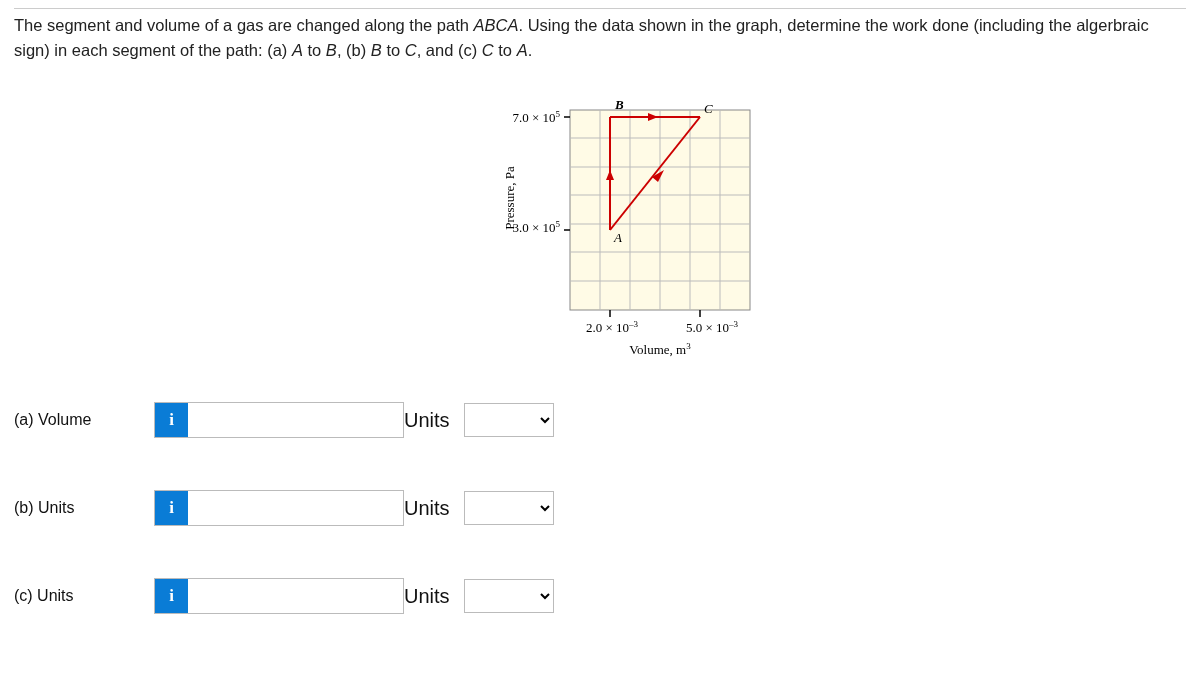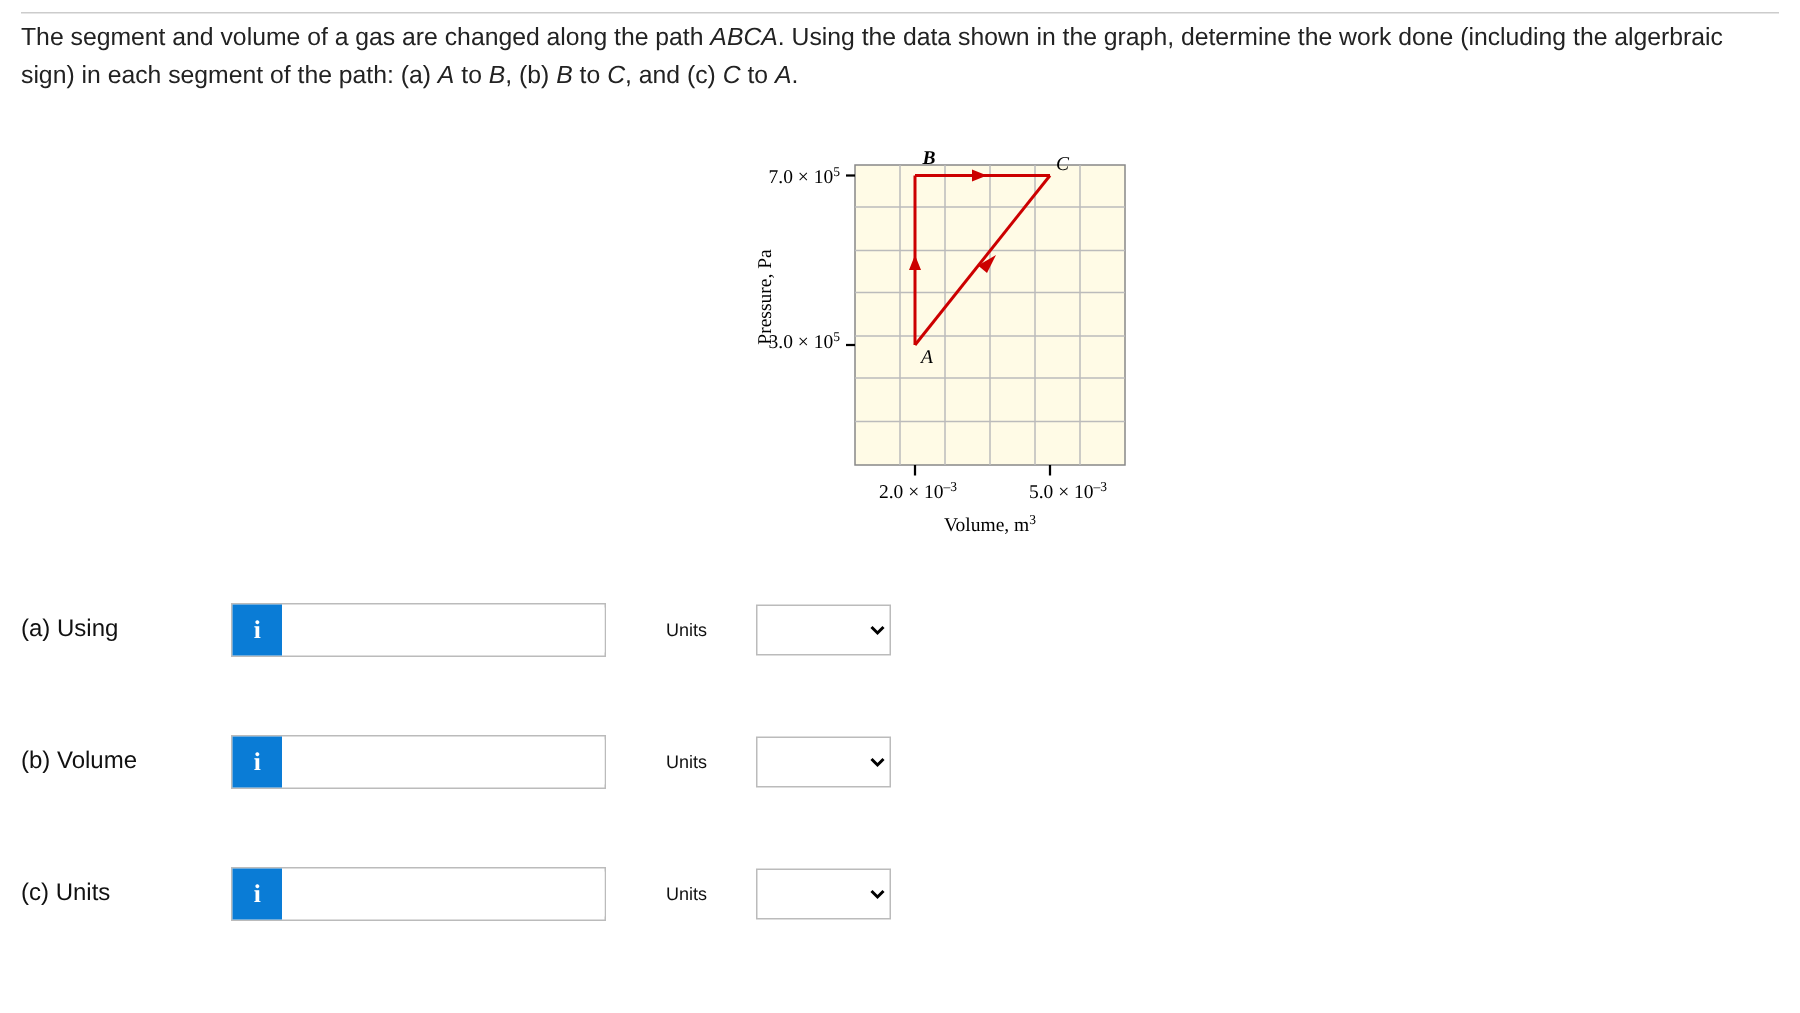--- a/index.html
+++ b/index.html
@@ -7,21 +7,21 @@
   .hr { border-top: 1px solid #ccc; margin-bottom: 4px; }
   .question { font-size: 16.5px; line-height: 1.5; color: #222; margin-bottom: 18px; }
   .question i { }
   .figure-area { position: absolute; left: 460px; top: 100px; width: 340px; height: 280px; }
   .answers { position: absolute; left: 14px; top: 400px; width: 700px; }
   .answer-row { display: flex; align-items: center; height: 40px; margin-bottom: 48px; }
   .part-label { width: 140px; font-size: 16px; }
   .input-wrap { display: flex; align-items: center; width: 250px; border: 1px solid #bbb; height: 36px; }
   .info-btn { width: 34px; height: 34px; background: #0a7cd6; display: flex; align-items: center; justify-content: center; color: #fff; font-family: Georgia, serif; font-weight: bold; font-size: 17px; cursor: pointer; }
   .num-input { flex: 1; height: 30px; border: none; outline: none; padding: 0 8px; font-size: 15px; }
-  .units-label { margin-left: 40px; width: 60px; font-size: 12px; }
+  .units-label { width: 60px; font-size: 20px; }
   .units-select { width: 90px; height: 34px; border: 1px solid #bbb; background: #fff; font-size: 14px; cursor: pointer; padding: 0 6px; }
 </style>
 </head>
 <body>
 
 <div class="hr"></div>
 
 <div class="question">
   <span>The segment and volume of a gas are changed along the path </span><i>ABCA</i><span>. Using the data shown in the graph, determine the work done (including the algerbraic sign) in each segment of the path: (a) </span><i>A</i><span> to </span><i>B</i><span>, (b) </span><i>B</i><span> to </span><i>C</i><span>, and (c) </span><i>C</i><span> to </span><i>A</i><span>.</span>
 </div>
@@ -72,31 +72,31 @@
 
     <text x="152" y="232" font-size="13" text-anchor="middle">2.0 × 10<tspan baseline-shift="super" font-size="9">–3</tspan></text>
     <text x="252" y="232" font-size="13" text-anchor="middle">5.0 × 10<tspan baseline-shift="super" font-size="9">–3</tspan></text>
 
     <text x="200" y="254" font-size="13" text-anchor="middle">Volume, m<tspan baseline-shift="super" font-size="9">3</tspan></text>
   </svg>
 </div>
 
 <div class="answers">
   <div class="answer-row">
-    <div class="part-label">(a)   Using</div>
+    <div class="part-label">(a)   Volume</div>
     <div class="input-wrap">
       <div class="info-btn">i</div>
       <input class="num-input" type="text" value="" style="">
     </div>
     <div class="units-label">Units</div>
     <select class="units-select"><option></option></select>
   </div>
 
   <div class="answer-row">
-    <div class="part-label">(b)   Volume</div>
+    <div class="part-label">(b)   Units</div>
     <div class="input-wrap">
       <div class="info-btn">i</div>
       <input class="num-input" type="text" value="" style="">
     </div>
     <div class="units-label">Units</div>
     <select class="units-select"><option></option></select>
   </div>
 
   <div class="answer-row">
     <div class="part-label">(c)   Units</div>

